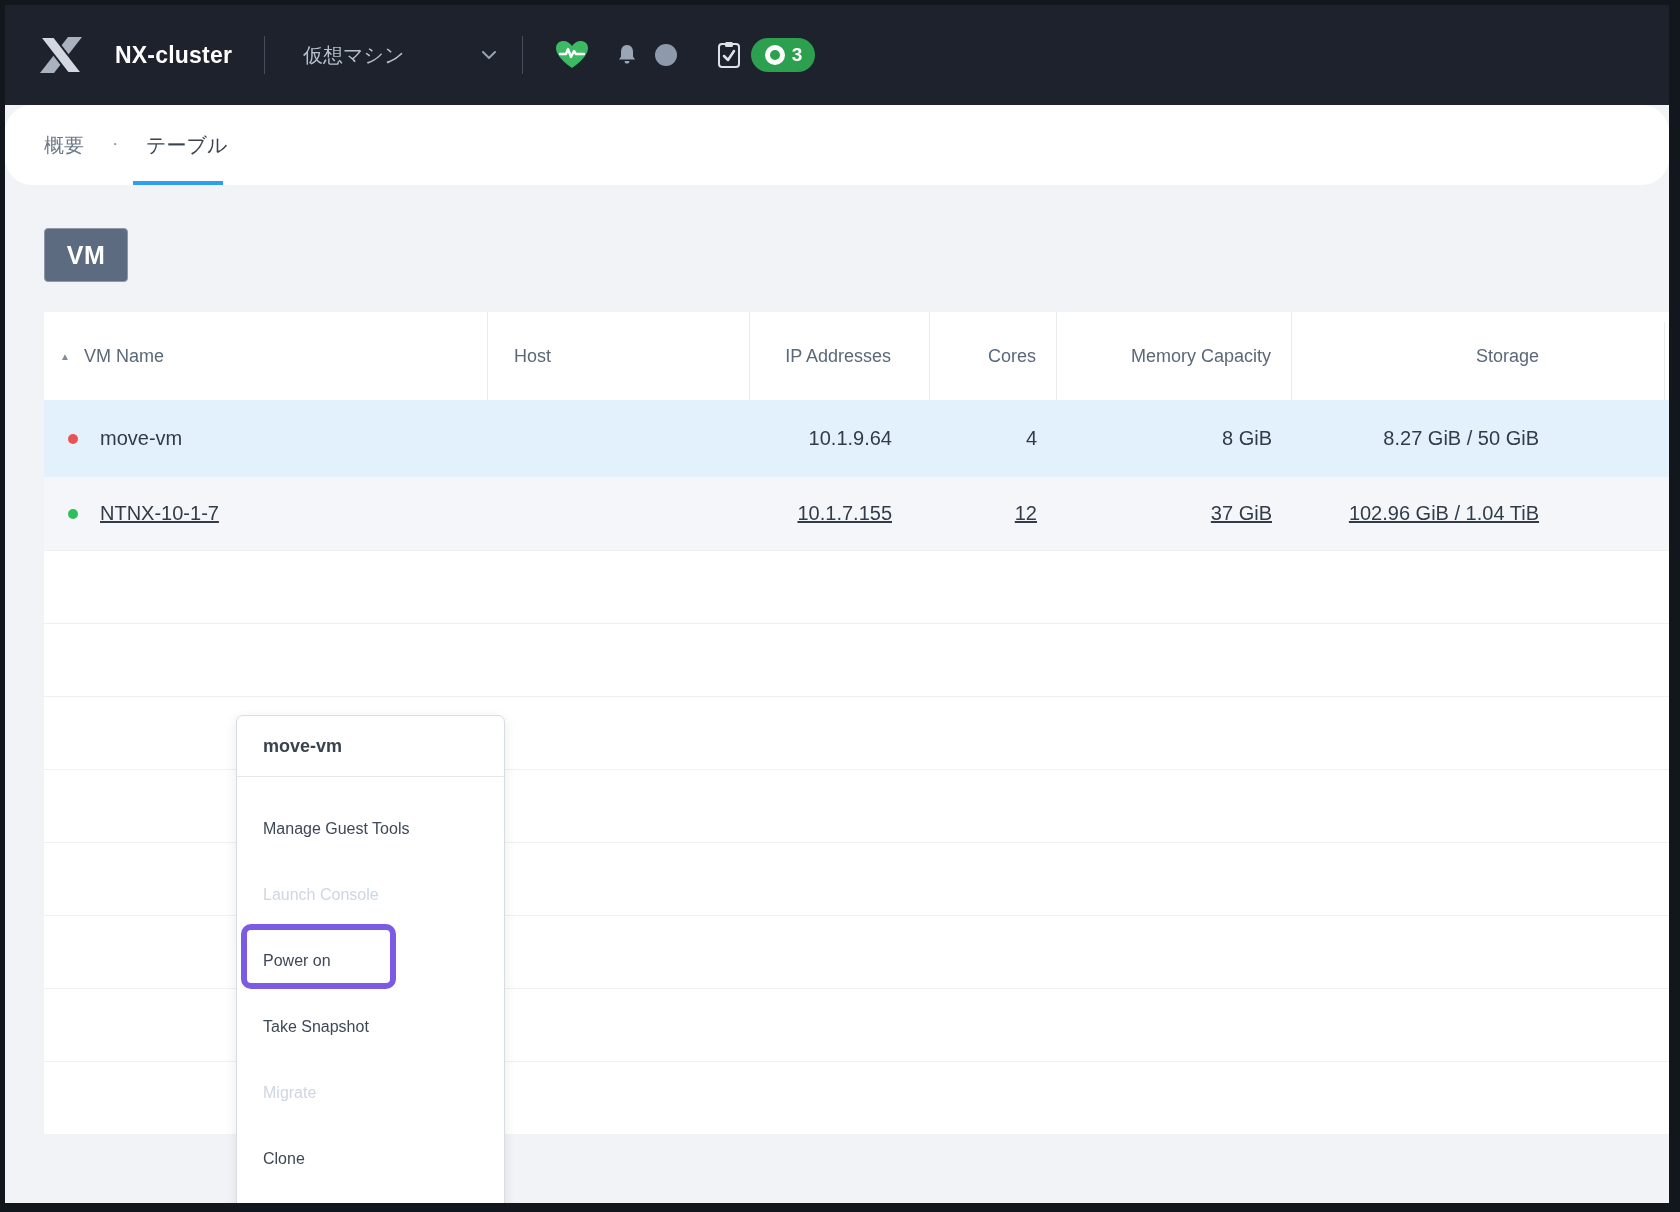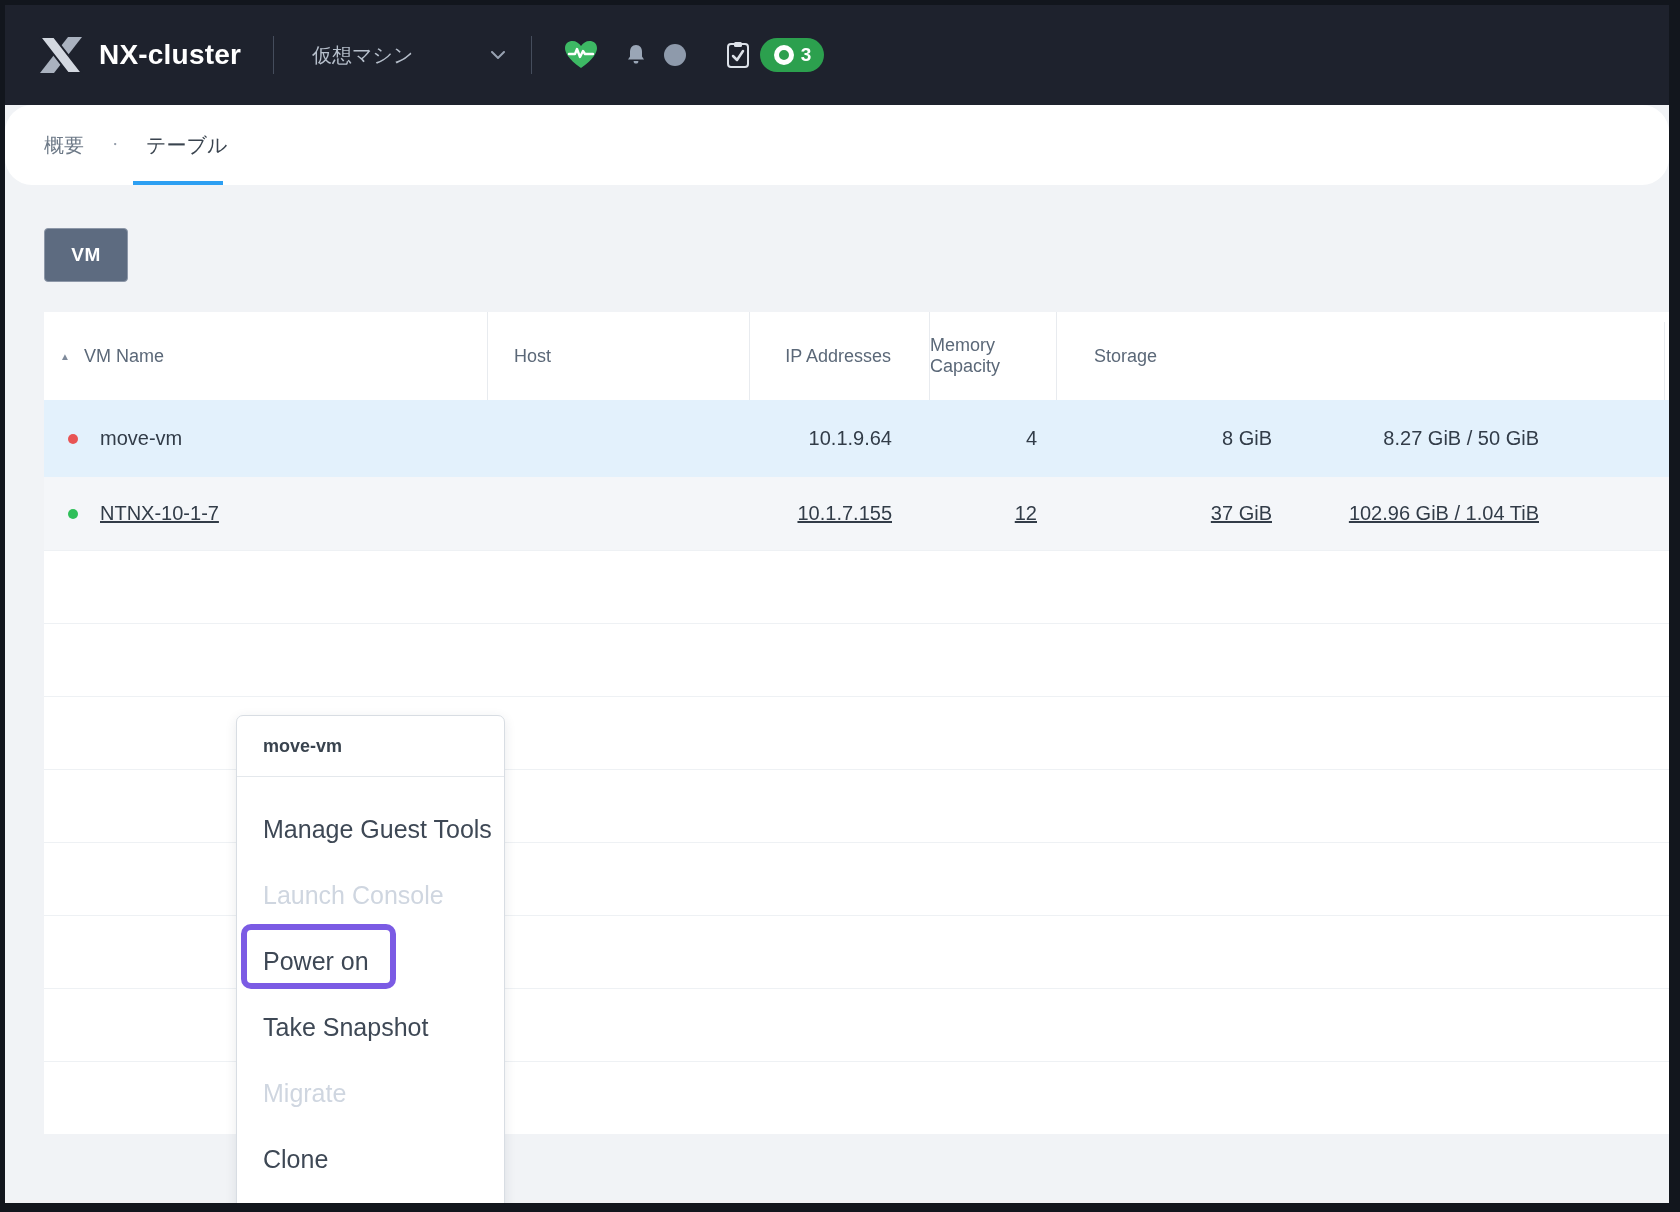--- a/index.html
+++ b/index.html
@@ -16,21 +16,21 @@
     background:#f1f3f6;
     overflow:hidden;
   }
   
   .topbar {
     height:100px; background:#1e222d;
     display:flex; align-items:center;
     padding-left:34px;
   }
   .logo { width:44px; height:36px; flex:0 0 auto; }
-  .cluster-name { color:#ffffff; font-size:28px; font-weight:bold; margin-left:16px; letter-spacing:.2px; }
+  .cluster-name { color:#ffffff; font-size:23px; font-weight:bold; margin-left:32px; letter-spacing:.2px; }
   .vsep { width:1px; height:38px; background:#454d5c; }
   .vsep.s1 { margin-left:32px; }
   .vsep.s2 { margin-left:26px; }
   .nav-dd-label { color:#b6bfcb; font-size:20px; margin-left:38px; }
   .nav-chevron { margin-left:78px; display:flex; align-items:center; }
   .health-icon { margin-left:32px; }
   .bell-icon { margin-left:26px; }
   .presence-dot { width:22px; height:22px; border-radius:50%; background:#8e9aab; margin-left:16px; }
   .task-icon { margin-left:40px; }
   .task-pill {
@@ -48,21 +48,21 @@
   .tab { font-size:20px; cursor:pointer; }
   .tab-overview { color:#6e7a88; }
   .tab-dot { color:#8d97a5; font-size:14px; margin:0 24px; }
   .tab-table { color:#39434e; }
   .tab-underline { position:absolute; left:128px; bottom:0; width:90px; height:4px; background:#2d9ff2; }
   
   .content { position:relative; height:1018px; }
   .vm-button {
     margin:43px 0 0 39px; width:84px; height:54px;
     background:#5d6b80; border:1px solid #8d97a8; border-radius:4px;
-    color:#ffffff; font-size:19px; font-weight:bold; letter-spacing:.5px;
+    color:#ffffff; font-size:25px; font-weight:bold; letter-spacing:.5px;
     display:flex; align-items:center; justify-content:center; cursor:pointer;
   }
   .vm-table { margin:30px 0 0 39px; width:1630px; background:#ffffff; }
   .tgrid { display:grid; grid-template-columns:444px 262px 180px 127px 235px 1fr; }
   .thead { height:88px; position:relative; }
   .thead .hcell {
     display:flex; align-items:center; font-size:18px; color:#5b6878;
     border-right:1px solid #e8ebef;
   }
   .thead .hcell:last-child { border-right:none; }
@@ -94,21 +94,21 @@
   .ctx-menu {
     position:absolute; left:231px; top:487px; width:269px; height:639px;
     background:#ffffff; border:1px solid #d8dde3; border-radius:7px;
     box-shadow:0 3px 12px rgba(40,50,70,.10);
   }
   .ctx-title { padding:20px 0 0 26px; font-size:18px; font-weight:bold; color:#39434e; height:60px; }
   .ctx-divider { height:1px; background:#e4e8ec; margin:0; }
   .ctx-items { padding-top:19px; position:relative; }
   .ctx-item {
     height:66px; display:flex; align-items:center; padding-left:26px;
-    font-size:25px; color:#3e4855; cursor:pointer; position:relative; z-index:1;
+    font-size:16px; color:#3e4855; cursor:pointer; position:relative; z-index:1;
   }
   .ctx-item.disabled { color:#cfd6e0; cursor:default; }
   .ctx-highlight {
     position:absolute; left:4px; top:208px; width:155px; height:65px;
     border:6px solid #7b5be4; border-radius:10px; z-index:2; pointer-events:none;
   }
 </style>
 </head>
 <body>
 
@@ -160,20 +160,21 @@
 
     <div class="vm-table">
 
       <div class="tgrid thead">
         <div class="hcell c-name">
           <span class="sort-tri">▲</span>
           <span>VM Name</span>
         </div>
         <div class="hcell c-host">Host</div>
         <div class="hcell right c-ip">IP Addresses</div>
+        <div class="hcell right c-cores">Cores</div>
         <div class="hcell right c-mem">Memory Capacity</div>
         <div class="hcell right c-storage">Storage</div>
       </div>
 
       <div class="tgrid trow row-selected">
         <div class="cell c-name">
           <span class="status-dot dot-red"></span>
           <span class="vm-link">move-vm</span>
         </div>
         <div class="cell"></div>

